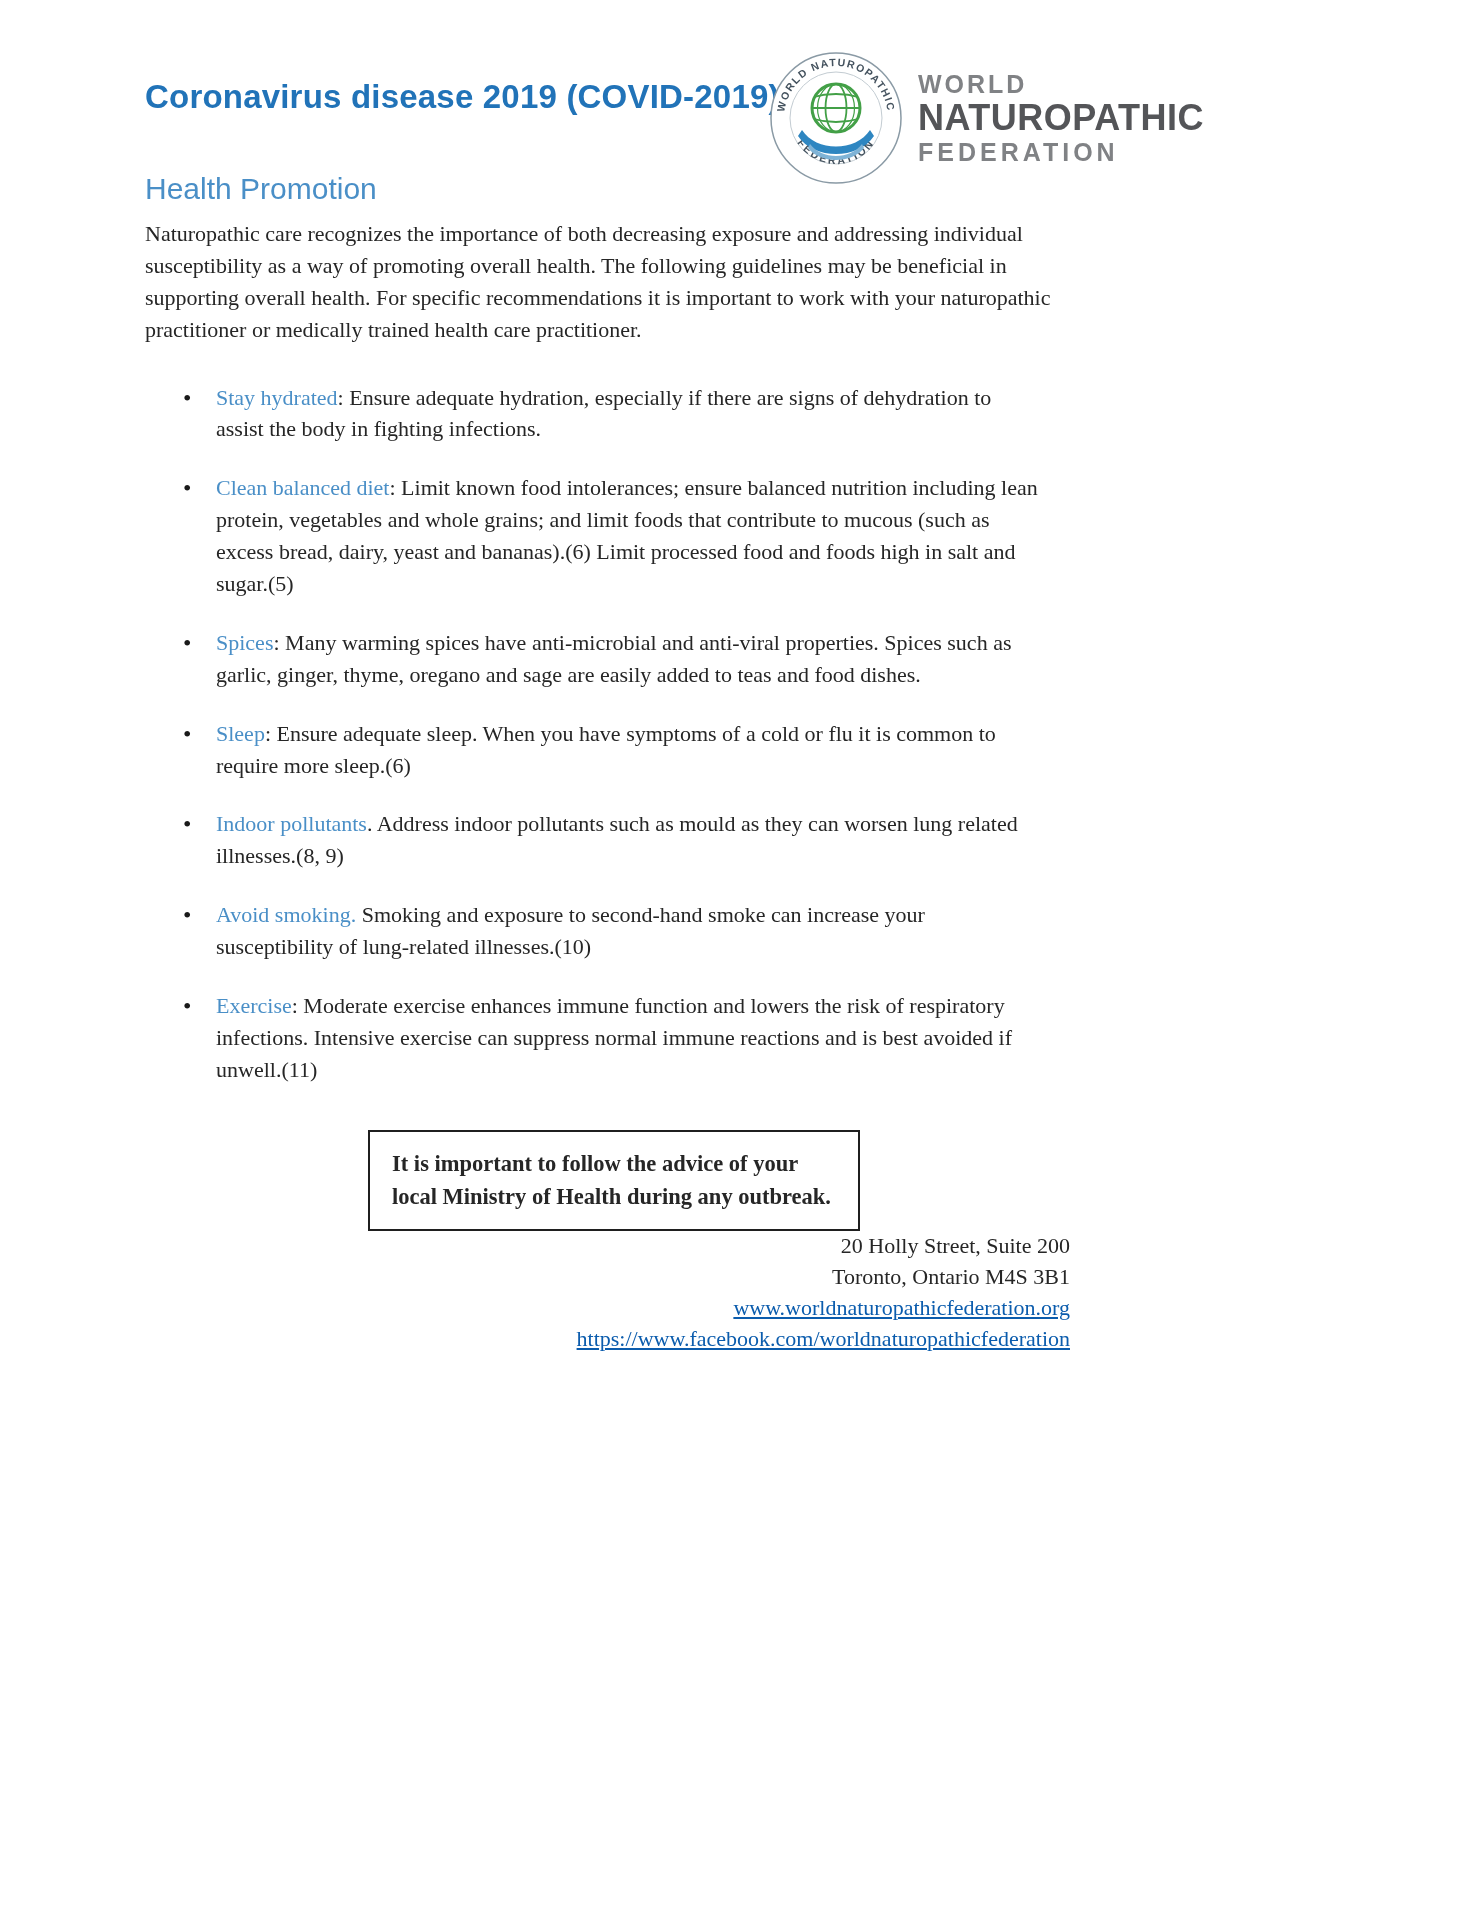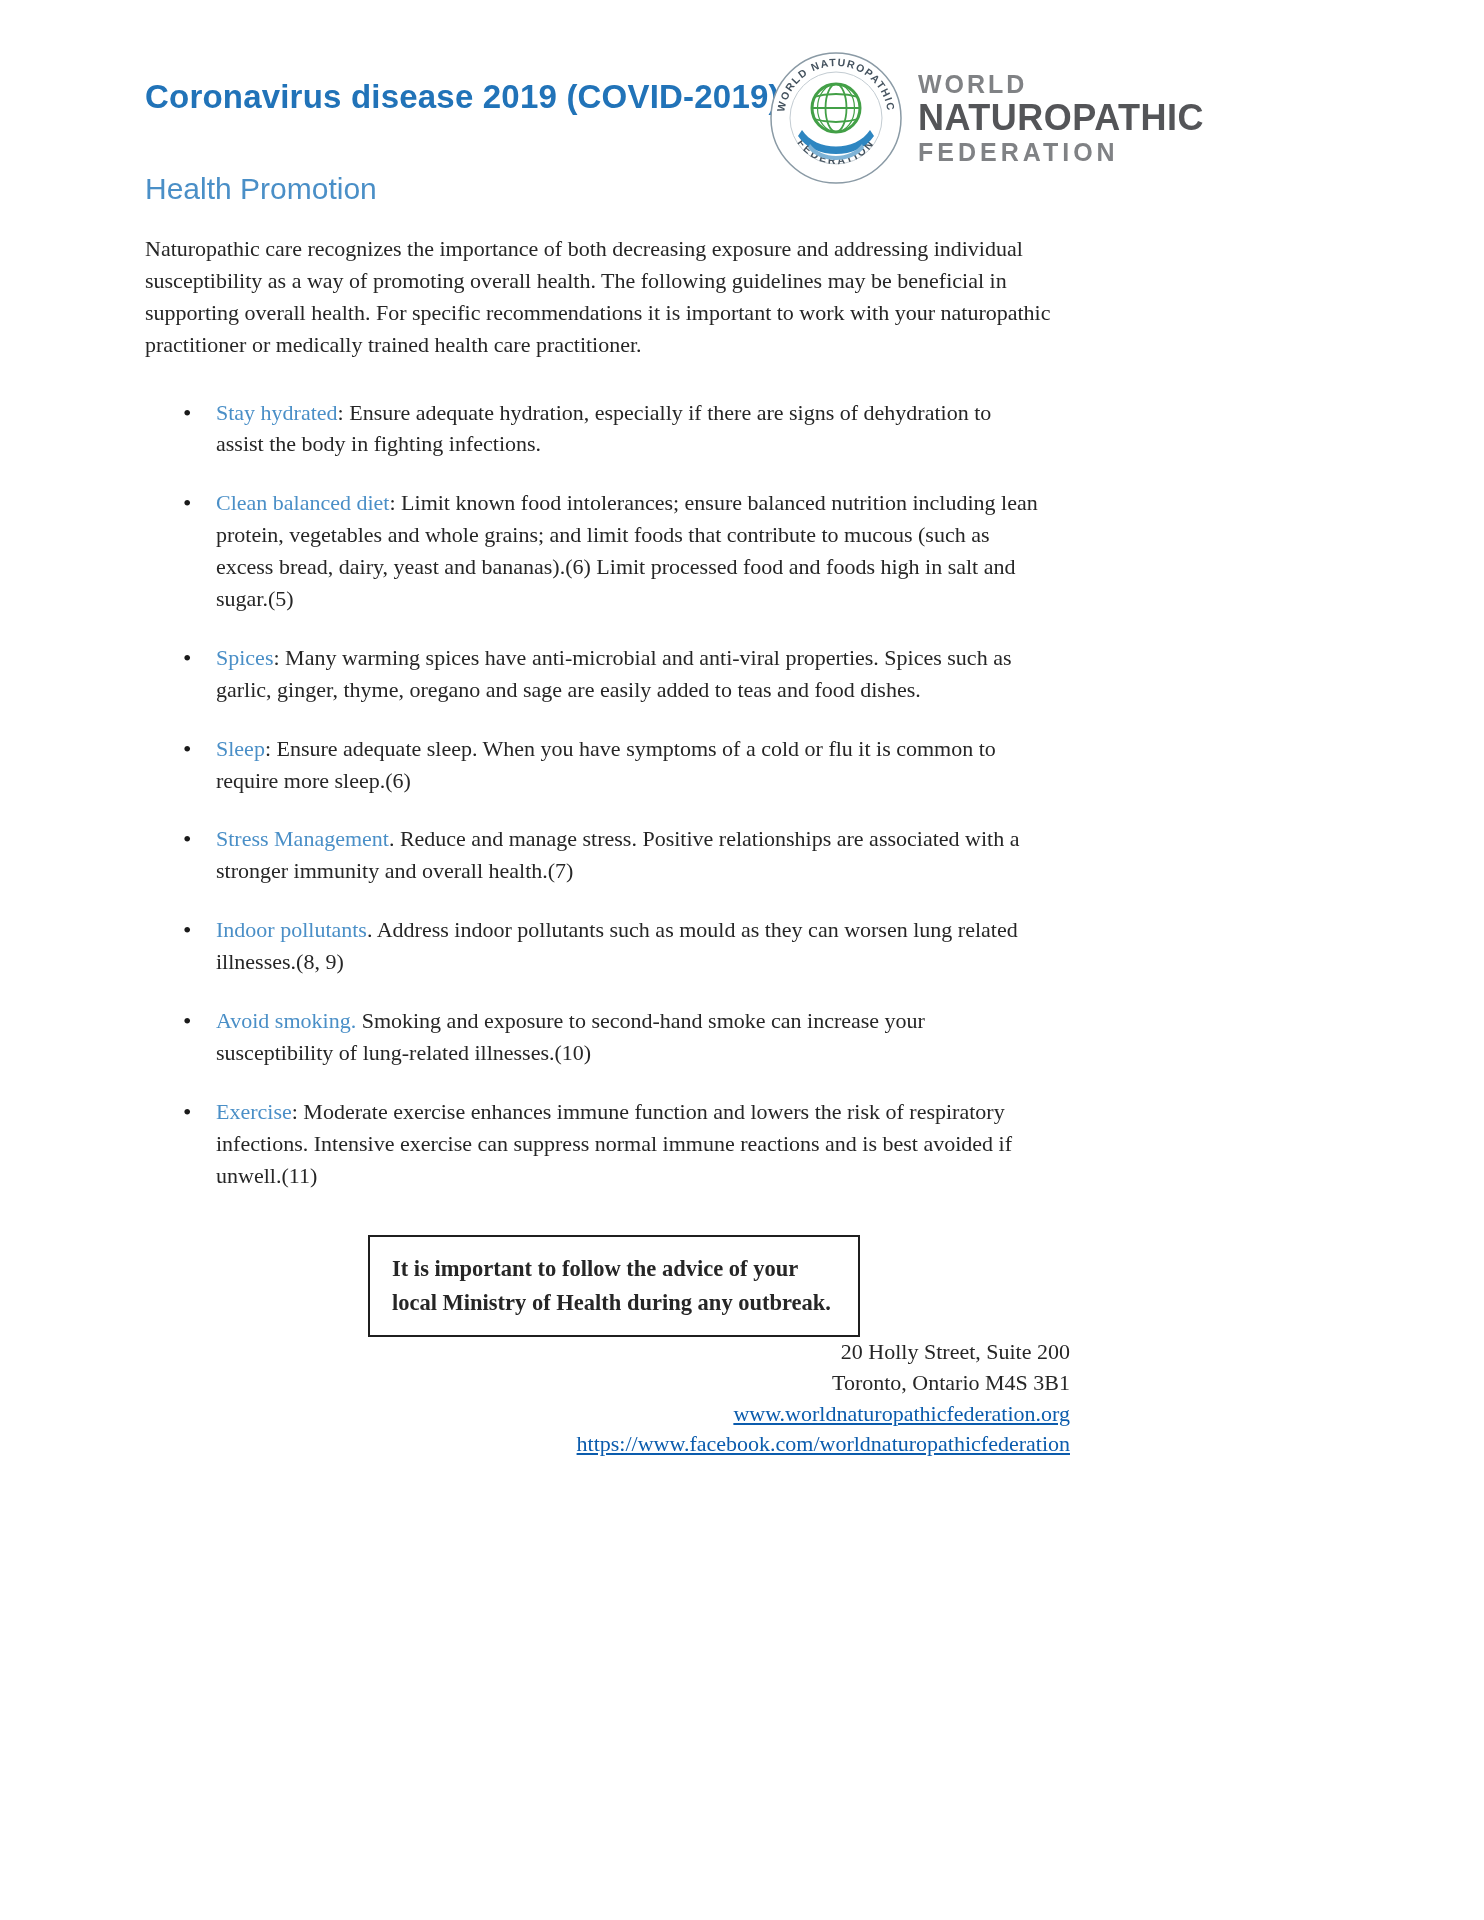--- a/index.html
+++ b/index.html
@@ -62,21 +62,21 @@
     letter-spacing:0.5px;
     color:var(--logo-dark);
   }
   .logo-word3{
     font-size:25px;
     font-weight:700;
     letter-spacing:4px;
     color:var(--logo-gray);
   }
   .section-heading{
-    margin:56px 0 27px 0;
+    margin:56px 0 12px 0;
     font-family:"Liberation Sans", sans-serif;
     font-weight:400;
     font-size:30px;
     color:var(--heading-blue);
   }
   .intro{
     margin:0;
     width:925px;
     font-size:22px;
     line-height:1.45;
@@ -184,21 +184,20 @@
 
     <ul class="guidelines">
       <li><span class="bullet-lead">Stay hydrated</span><span>: Ensure adequate hydration, especially if there are signs of dehydration to assist the body in fighting infections.</span></li>
 
       <li><span class="bullet-lead">Clean balanced diet</span><span>:  Limit known food intolerances; ensure balanced nutrition including lean protein, vegetables and whole grains; and limit foods that contribute to mucous (such as excess bread, dairy, yeast and bananas).(6)  Limit processed food and foods high in salt and sugar.(5)</span></li>
 
       <li><span class="bullet-lead">Spices</span><span>: Many warming spices have anti-microbial and anti-viral properties.  Spices such as garlic, ginger, thyme, oregano and sage are easily added to teas and food dishes.</span></li>
 
       <li><span class="bullet-lead">Sleep</span><span>: Ensure adequate sleep. When you have symptoms of a cold or flu it is common to require more sleep.(6)</span></li>
 
-      <li><span class="bullet-lead">Stress Management</span><span>.  Reduce and manage stress. Positive relationships are associated with a stronger immunity and overall health.(7)</span></li>
 
       <li><span class="bullet-lead">Indoor pollutants</span><span>. Address indoor pollutants such as mould as they can worsen lung related illnesses.(8, 9)</span></li>
 
       <li><span class="bullet-lead">Avoid smoking.</span><span>  Smoking and exposure to second-hand smoke can increase your susceptibility of lung-related illnesses.(10)</span></li>
 
       <li><span class="bullet-lead">Exercise</span><span>: Moderate exercise enhances immune function and lowers the risk of respiratory infections.  Intensive exercise can suppress normal immune reactions and is best avoided if unwell.(11)</span></li>
     </ul>
 
     <div class="notice-box">It is important to follow the advice of your local Ministry of Health during any outbreak.</div>
 

